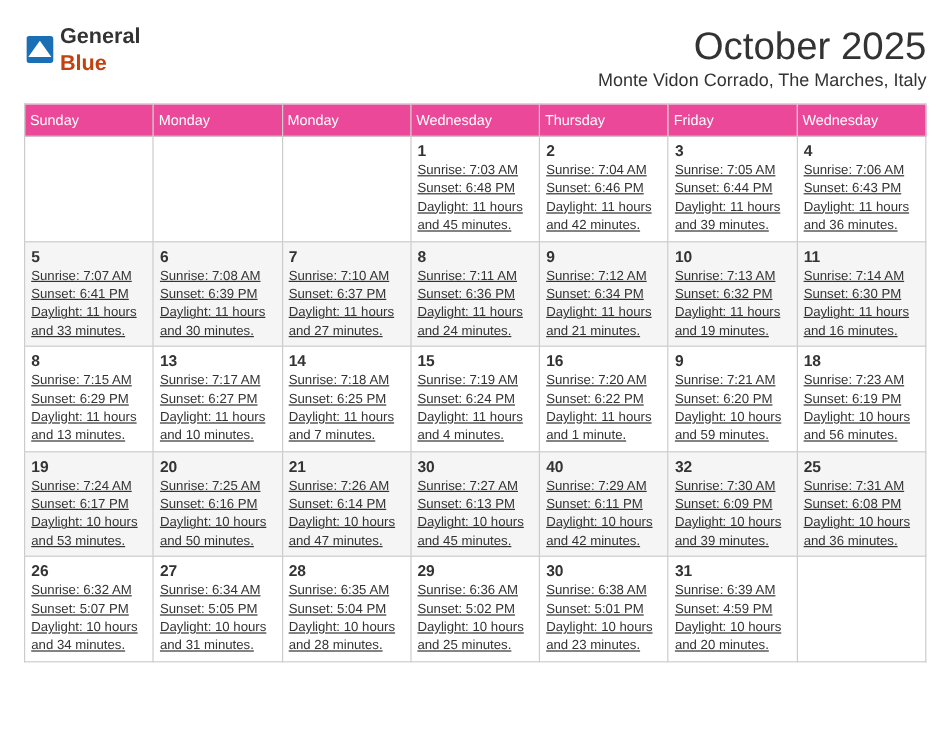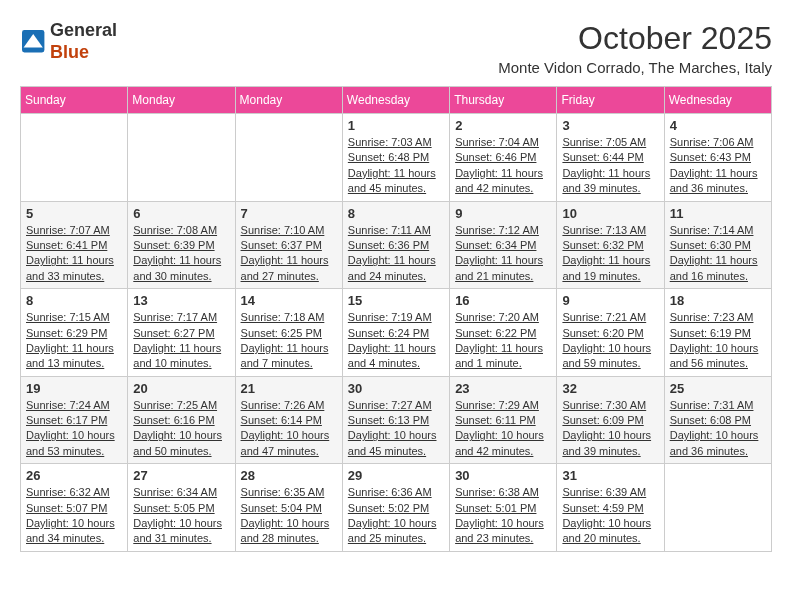--- a/index.html
+++ b/index.html
@@ -213,21 +213,21 @@
         </td>
         <td>
           <div class="day-number">21</div>
           <div class="day-info">Sunrise: 7:26 AM<br>Sunset: 6:14 PM<br>Daylight: 10 hours and 47 minutes.</div>
         </td>
         <td>
           <div class="day-number">30</div>
           <div class="day-info">Sunrise: 7:27 AM<br>Sunset: 6:13 PM<br>Daylight: 10 hours and 45 minutes.</div>
         </td>
         <td>
-          <div class="day-number">23</div>
+          <div class="day-number">40</div>
           <div class="day-info">Sunrise: 7:29 AM<br>Sunset: 6:11 PM<br>Daylight: 10 hours and 42 minutes.</div>
         </td>
         <td>
           <div class="day-number">32</div>
           <div class="day-info">Sunrise: 7:30 AM<br>Sunset: 6:09 PM<br>Daylight: 10 hours and 39 minutes.</div>
         </td>
         <td>
           <div class="day-number">25</div>
           <div class="day-info">Sunrise: 7:31 AM<br>Sunset: 6:08 PM<br>Daylight: 10 hours and 36 minutes.</div>
         </td>

